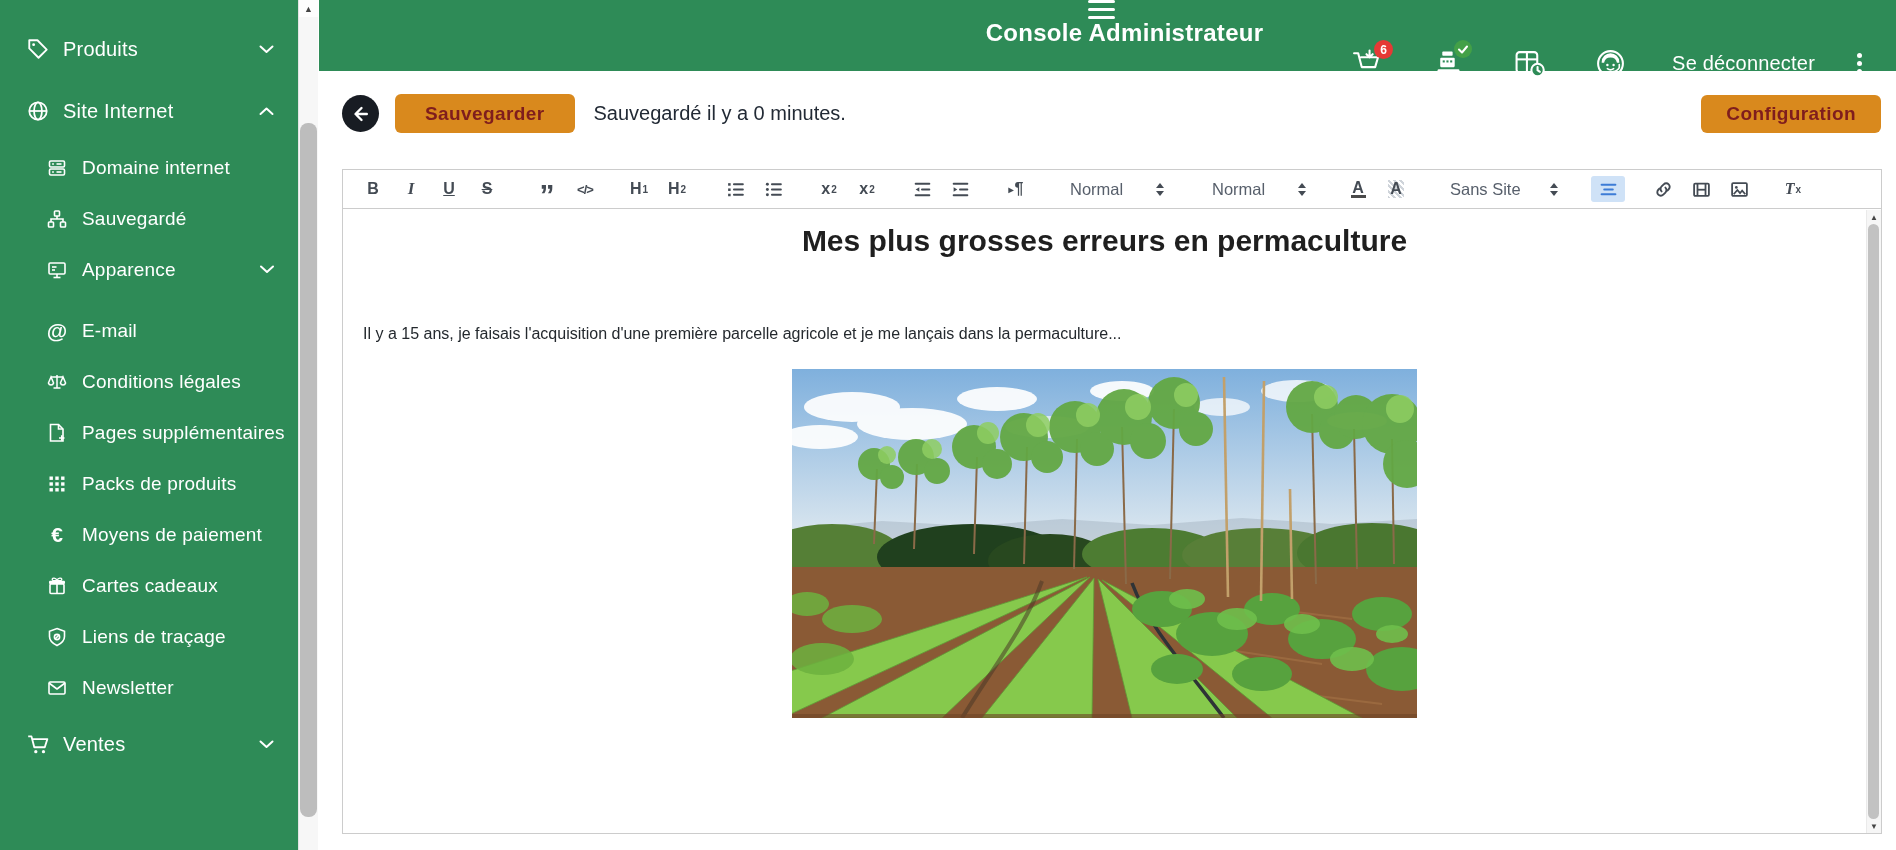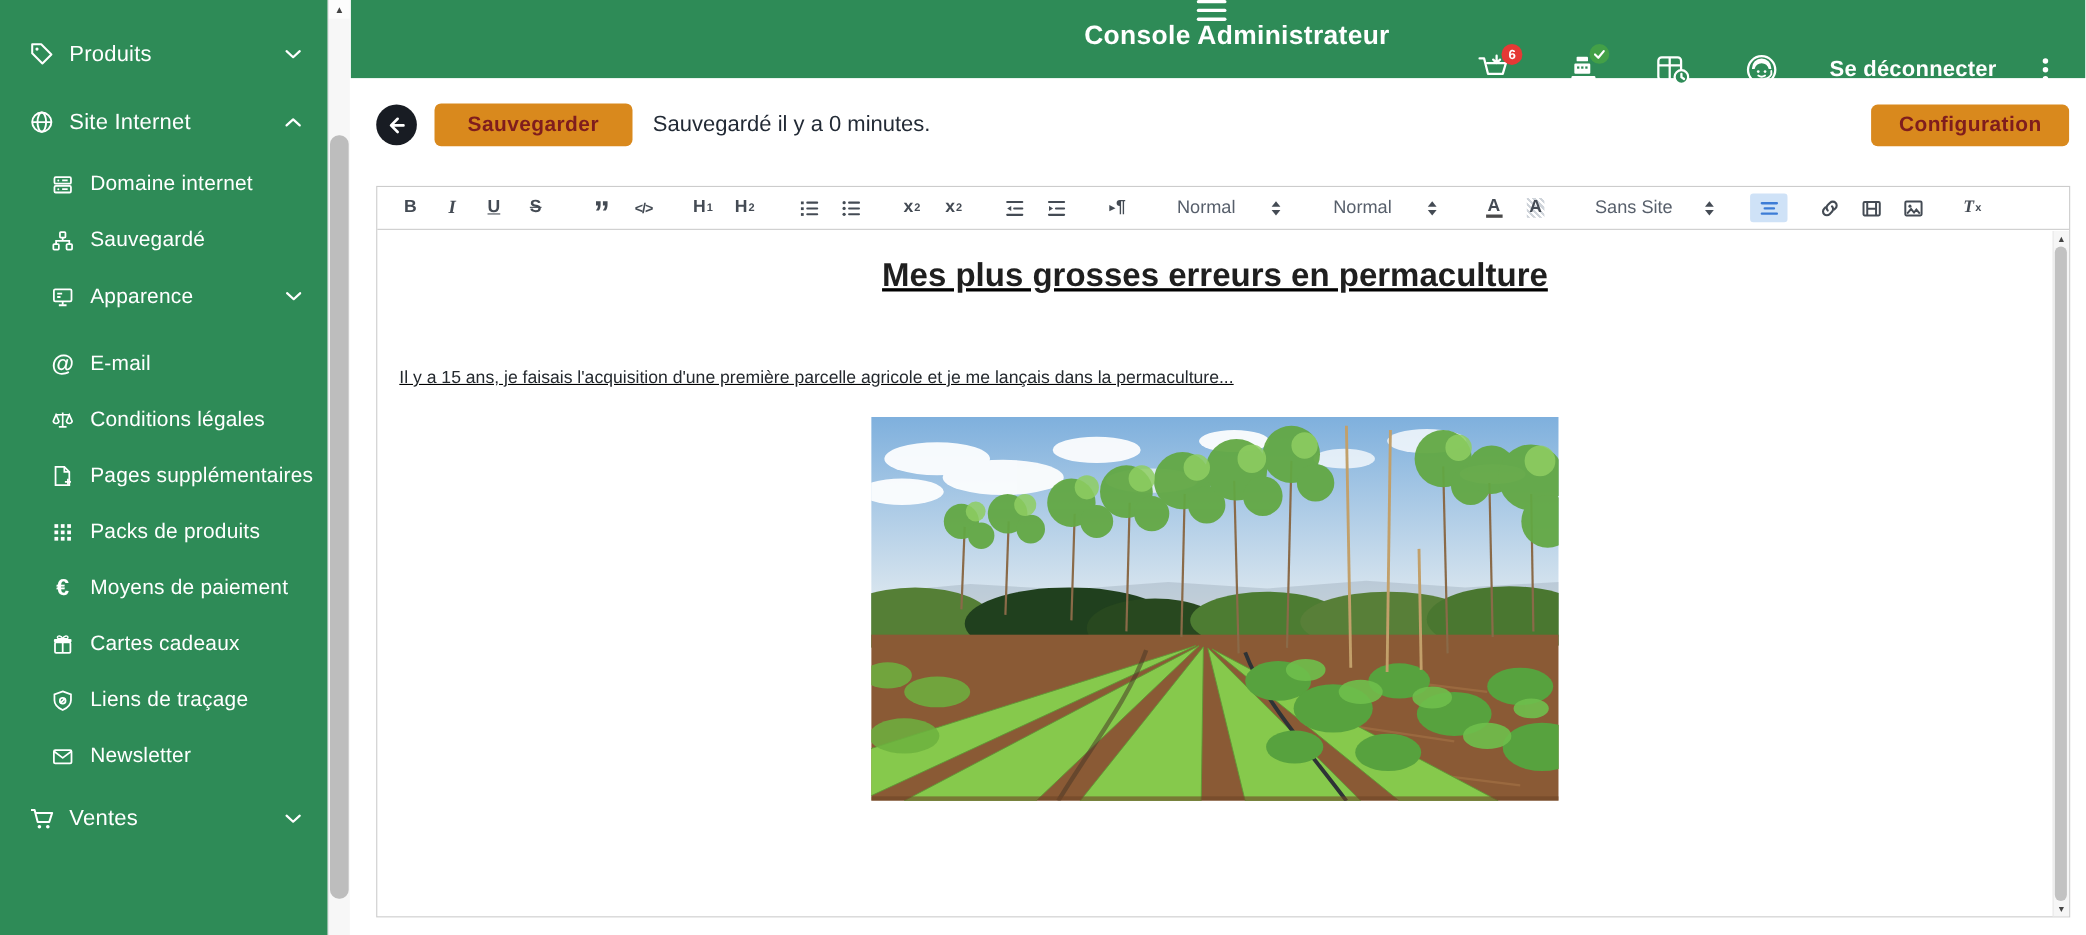--- a/index.html
+++ b/index.html
@@ -26,21 +26,21 @@
   .main{position:absolute;left:319px;top:0;width:1577px;height:850px;background:#fff;}
 
   .topbar{height:71px;background:#2e8b57;display:flex;align-items:center;padding:0 34px 0 21px;box-sizing:border-box;color:#fff;flex-direction:column;}
   .burger{width:27px;display:flex;flex-direction:column;gap:5px;cursor:pointer;}
   .burger i{display:block;height:3px;background:#fff;border-radius:2px;}
   .app-title{margin-left:47px;font-size:24px;font-weight:600;letter-spacing:.3px;}
   .top-right{margin-left:auto;display:flex;align-items:center;}
   .hicon{position:relative;width:32px;height:32px;display:flex;align-items:center;justify-content:center;margin-left:49px;cursor:pointer;}
   .badge-red{position:absolute;top:-7px;right:-10px;min-width:19px;height:19px;border-radius:10px;background:#e53935;color:#fff;font-size:12px;font-weight:700;display:flex;align-items:center;justify-content:center;padding:0 4px;box-sizing:border-box;}
   .badge-green{position:absolute;top:-7px;right:-8px;width:18px;height:18px;border-radius:50%;background:#43a047;display:flex;align-items:center;justify-content:center;}
-  .logout{margin-left:46px;font-size:20px;font-weight:700;cursor:pointer;letter-spacing:.2px;}
+  .logout{margin-left:46px;font-size:20px;font-weight:400;cursor:pointer;letter-spacing:.2px;}
   .kebab{margin-left:42px;display:flex;flex-direction:column;gap:3px;cursor:pointer;}
   .kebab i{width:5px;height:5px;border-radius:50%;background:#fff;display:block;}
 
   .subheader{height:75px;display:flex;align-items:center;padding:10px 15px 0 23px;box-sizing:border-box;}
   .back-btn{width:37px;height:37px;border-radius:50%;background:#181c23;display:flex;align-items:center;justify-content:center;cursor:pointer;flex:0 0 auto;}
   .btn{border:none;border-radius:6px;background:#d9891d;color:#7f1d1d;font-family:"Liberation Sans",sans-serif;font-weight:700;font-size:19px;letter-spacing:.4px;cursor:pointer;}
   .save-btn{margin-left:16px;height:39px;padding:0 30px;}
   .save-status{margin-left:19px;font-size:20px;color:#222a35;font-weight:500;}
   .config-btn{margin-left:auto;height:38px;padding:0 25px;}
 
@@ -63,21 +63,21 @@
   .tb .colbar{width:15px;height:3px;background:#4a4a4a;margin-top:1px;}
   .tb.bgcol span{padding:0 2px;background:repeating-linear-gradient(45deg,#cfd4da 0 2px,#fff 2px 4px);}
   .tsel{height:26px;display:inline-flex;align-items:center;justify-content:space-between;padding:0 5px;color:#575f6b;font-size:16.5px;cursor:pointer;flex:0 0 auto;box-sizing:border-box;}
   .updown{display:flex;flex-direction:column;align-items:center;}
   .tri-up{display:block;width:0;height:0;border-left:4px solid transparent;border-right:4px solid transparent;border-bottom:5px solid #444b54;margin-bottom:3px;}
   .tri-dn{display:block;width:0;height:0;border-left:4px solid transparent;border-right:4px solid transparent;border-top:5px solid #444b54;}
   .tb.active{background:#cfe2f7;border-radius:3px;}
   .tb.clean{font-style:italic;font-family:"Liberation Serif",serif;}
   .tb.clean sub{font-style:normal;font-family:"Liberation Sans",sans-serif;font-weight:700;}
 
-  .content{position:absolute;top:40px;left:0;right:15px;bottom:0;padding:22px 20px 0 20px;overflow:hidden;box-sizing:border-box;cursor:text;text-decoration:underline;}
+  .content{position:absolute;top:40px;left:0;right:15px;bottom:0;padding:12px 20px 0 20px;overflow:hidden;box-sizing:border-box;cursor:text;}
   .doc-title{text-align:center;font-size:30px;line-height:37px;font-weight:700;color:#1f1f1f;margin:0;}
   .doc-par{margin:66px 0 0 0;font-size:16px;color:#24292e;}
   .doc-figure{margin:26px auto 0;width:625px;height:349px;}
 
   
   .ed-scroll{position:absolute;top:40px;right:0;bottom:0;width:15px;background:#f6f6f6;border-left:1px solid #eaeaea;box-sizing:border-box;}
   .ed-scroll .sb-up,.ed-scroll .sb-dn{position:absolute;left:0;width:14px;height:14px;display:flex;align-items:center;justify-content:center;font-size:8px;color:#444;cursor:pointer;}
   .ed-scroll .sb-up{top:0;} .ed-scroll .sb-dn{bottom:0;}
   .ed-scroll .sb-thumb{position:absolute;top:14px;bottom:14px;left:1px;width:11px;background:#c2c2c2;border-radius:6px;cursor:pointer;}
 </style>

